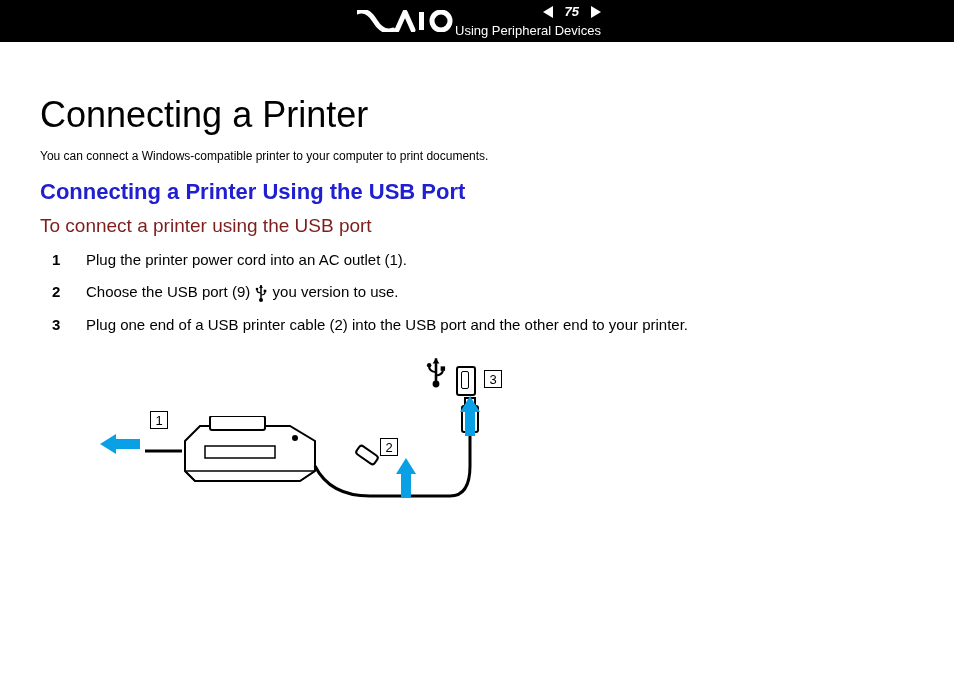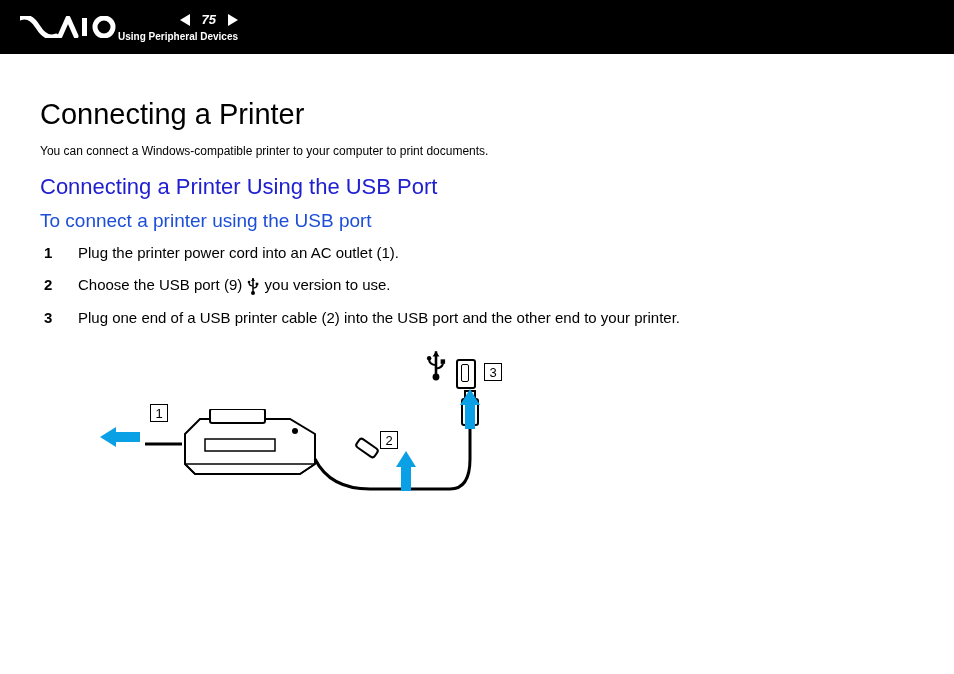--- a/index.html
+++ b/index.html
@@ -7,26 +7,26 @@
     padding: 0;
     width: 954px;
     height: 674px;
     background: #fff;
     font-family: Arial, Helvetica, sans-serif;
     color: #000;
     overflow: hidden;
   }
   .topbar {
     background: #000;
-    height: 54px;
+    height: 42px;
     width: 100%;
     color: #fff;
     display: flex;
     align-items: center;
-    justify-content: flex-start;
+    justify-content: center;
     padding: 0 16px 0 20px;
     box-sizing: border-box;
   }
   .logo {
     display: flex;
     align-items: center;
     gap: 2px;
     height: 100%;
   }
   .nav-right {
@@ -54,58 +54,58 @@
     border-top: 6px solid transparent;
     border-bottom: 6px solid transparent;
     border-right: 10px solid #fff;
   }
   .arrow-right {
     border-top: 6px solid transparent;
     border-bottom: 6px solid transparent;
     border-left: 10px solid #fff;
   }
   .section-label {
-    font-weight: bold;
-    font-size: 10px;
+    font-weight: normal;
+    font-size: 13px;
     margin-top: 4px;
   }
   .nav-col {
     display: flex;
     flex-direction: column;
     align-items: flex-end;
   }
   .content {
     padding: 40px 40px 0 40px;
   }
   h1 {
-    font-size: 29px;
+    font-size: 36px;
     font-weight: normal;
-    margin: 4px 0 12px 0;
+    margin: 12px 0 12px 0;
   }
   .body-text {
     font-size: 12px;
     margin: 0 0 14px 0;
     line-height: 1.4;
   }
   h2 {
     color: #2020d0;
     font-size: 22px;
-    font-weight: normal;
+    font-weight: bold;
     margin: 0 0 10px 0;
   }
   h3 {
-    color: #1d4ed8;
+    color: #7f1d1d;
     font-size: 19px;
     font-weight: normal;
     margin: 0 0 10px 0;
   }
   ol.steps {
     list-style: none;
     padding: 0;
-    margin: 4px;
+    margin: 12px;
     counter-reset: step;
   }
   ol.steps li {
     counter-increment: step;
     font-size: 15px;
     line-height: 1.5;
     margin-bottom: 10px;
     padding-left: 34px;
     position: relative;
   }

